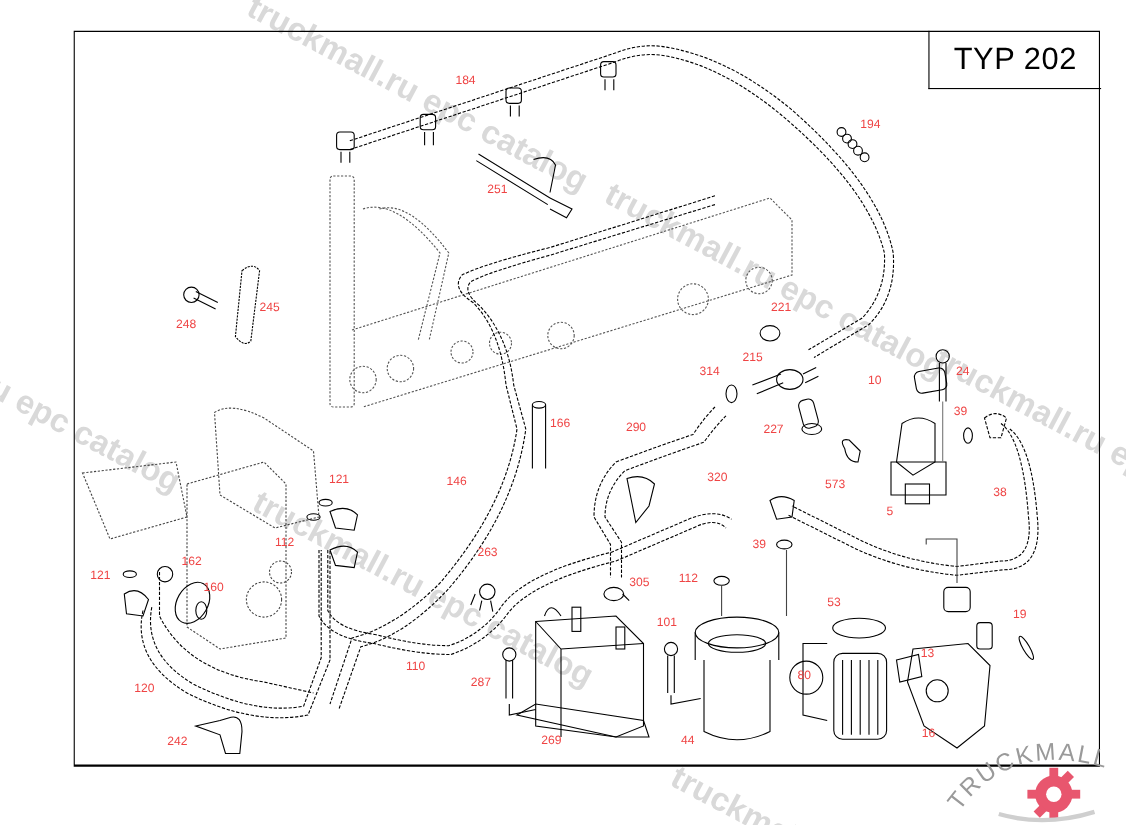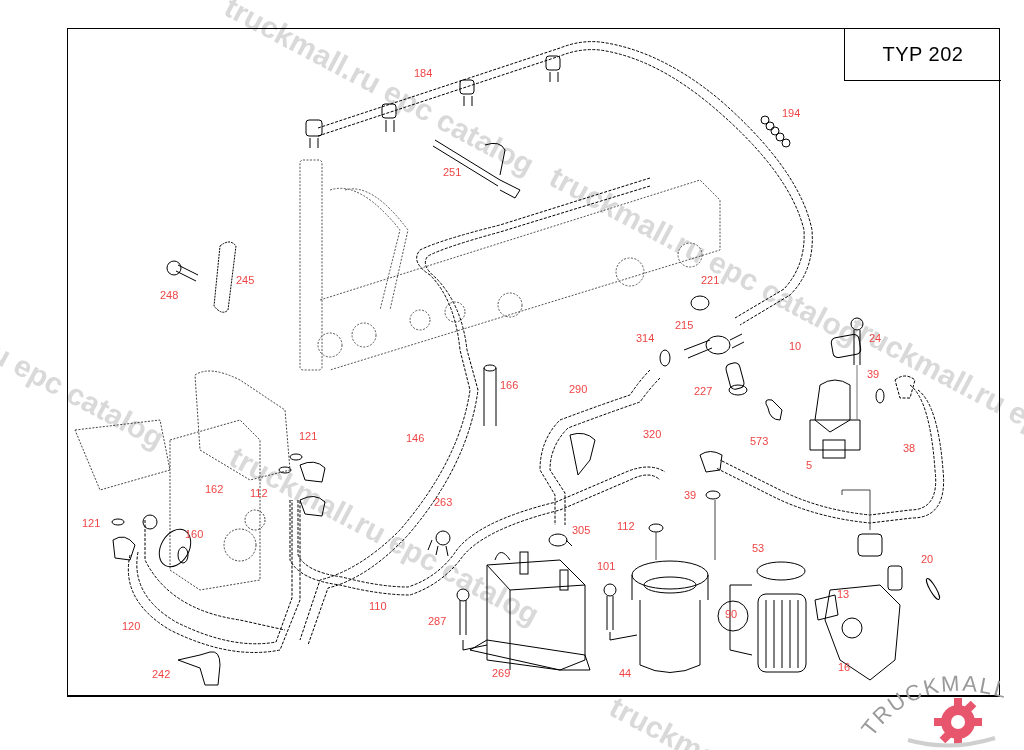--- a/index.html
+++ b/index.html
@@ -1,19 +1,19 @@
 <!DOCTYPE html>
 <html><head>
 <meta charset="utf-8">
 <style>
   html, body { margin:0; padding:0; background:#ffffff; }
   body { width:1024px; height:750px; position:relative; overflow:hidden; font-family:"Liberation Sans", sans-serif; }
   #canvas { position:absolute; left:0; top:0; width:1024px; height:750px; }
   .frame { position:absolute; left:67px; top:28px; width:933px; height:669px; border:1.5px solid #000; border-bottom-width:2.5px; box-sizing:border-box; }
-  .typ-box { position:absolute; left:844px; top:28px; width:157px; height:53px; border-left:1.5px solid #000; border-bottom:1.5px solid #000; box-sizing:border-box; display:flex; align-items:center; justify-content:center; font-size:20px; color:#000; letter-spacing:0.5px; }
+  .typ-box { position:absolute; left:844px; top:28px; width:157px; height:53px; border-left:1.5px solid #000; border-bottom:1.5px solid #000; box-sizing:border-box; display:flex; align-items:center; justify-content:center; font-size:28px; color:#000; letter-spacing:0.5px; }
   .callout { position:absolute; font-size:11px; color:#ef4444; line-height:1; white-space:nowrap; }
   .wm { position:absolute; font-size:30px; color:#d9d9d9; white-space:nowrap; transform-origin:left top; font-weight:bold; }
   svg text { font-family:"Liberation Sans", sans-serif; }
 </style>
 </head>
 <body>
 
 <div id="canvas">
 
   <div class="wm" style="left:-10px;top:330px;transform:rotate(28deg);">ru epc catalog</div>
@@ -248,32 +248,32 @@
   <span class="callout" style="left:750px;top:436px;">573</span>
   <span class="callout" style="left:903px;top:443px;">38</span>
   <span class="callout" style="left:299px;top:431px;">121</span>
   <span class="callout" style="left:406px;top:433px;">146</span>
   <span class="callout" style="left:600px;top:429px;margin-left:43px;">320</span>
   <span class="callout" style="left:806px;top:460px;">5</span>
   <span class="callout" style="left:250px;top:488px;">112</span>
   <span class="callout" style="left:684px;top:490px;">39</span>
   <span class="callout" style="left:434px;top:497px;">263</span>
   <span class="callout" style="left:82px;top:518px;">121</span>
-  <span class="callout" style="left:165px;top:484px;margin-left:40px;">162</span>
+  <span class="callout" style="left:165px;top:506px;">162</span>
   <span class="callout" style="left:185px;top:529px;">160</span>
   <span class="callout" style="left:572px;top:525px;">305</span>
   <span class="callout" style="left:617px;top:521px;">112</span>
   <span class="callout" style="left:752px;top:543px;">53</span>
   <span class="callout" style="left:837px;top:553px;margin-top:36px;">13</span>
-  <span class="callout" style="left:921px;top:554px;">20</span>
+  <span class="callout" style="left:921px;top:554px;">19</span>
   <span class="callout" style="left:597px;top:561px;">101</span>
   <span class="callout" style="left:122px;top:609px;margin-top:12px;">120</span>
   <span class="callout" style="left:369px;top:601px;">110</span>
   <span class="callout" style="left:428px;top:616px;">287</span>
-  <span class="callout" style="left:725px;top:609px;">90</span>
+  <span class="callout" style="left:725px;top:609px;">80</span>
   <span class="callout" style="left:838px;top:662px;">16</span>
   <span class="callout" style="left:152px;top:669px;">242</span>
   <span class="callout" style="left:492px;top:668px;">269</span>
   <span class="callout" style="left:619px;top:668px;">44</span>
 
   <div style="position:absolute;left:860px;top:660px;width:164px;height:90px;">
     <svg width="164" height="90">
       <defs>
         <path id="arcpath" d="M12 78 Q60 10 150 40"></path>
       </defs>

